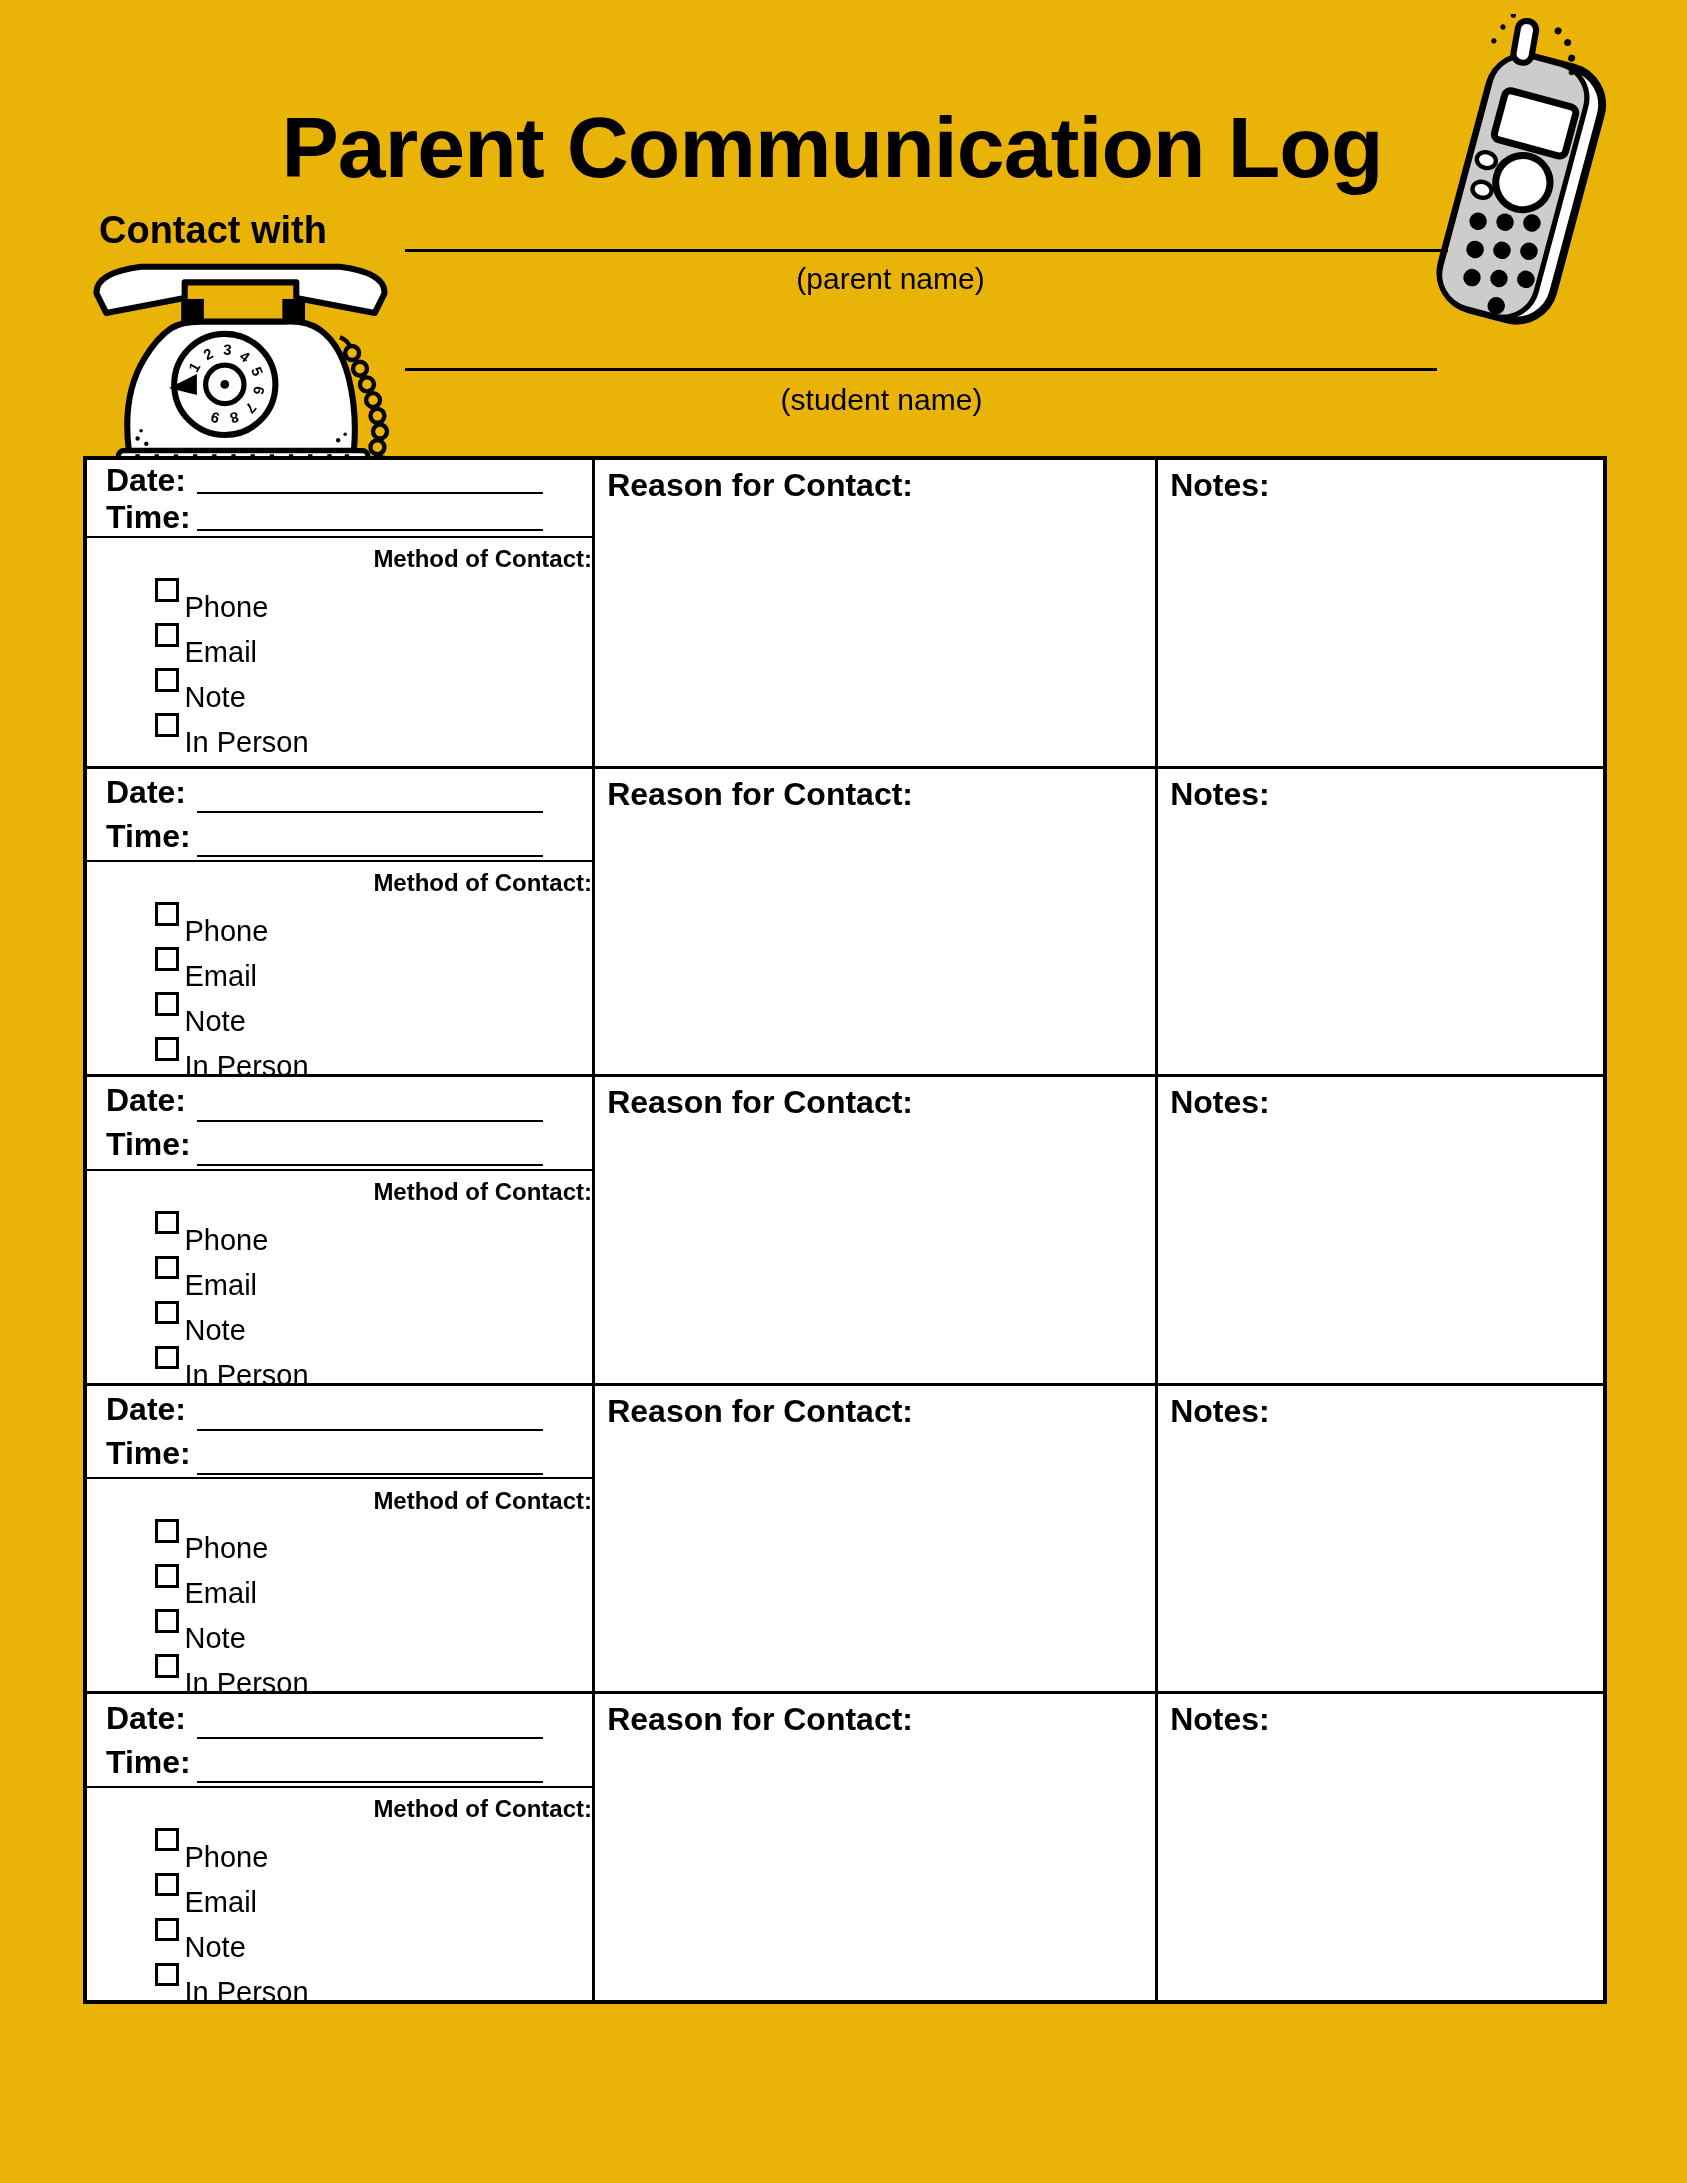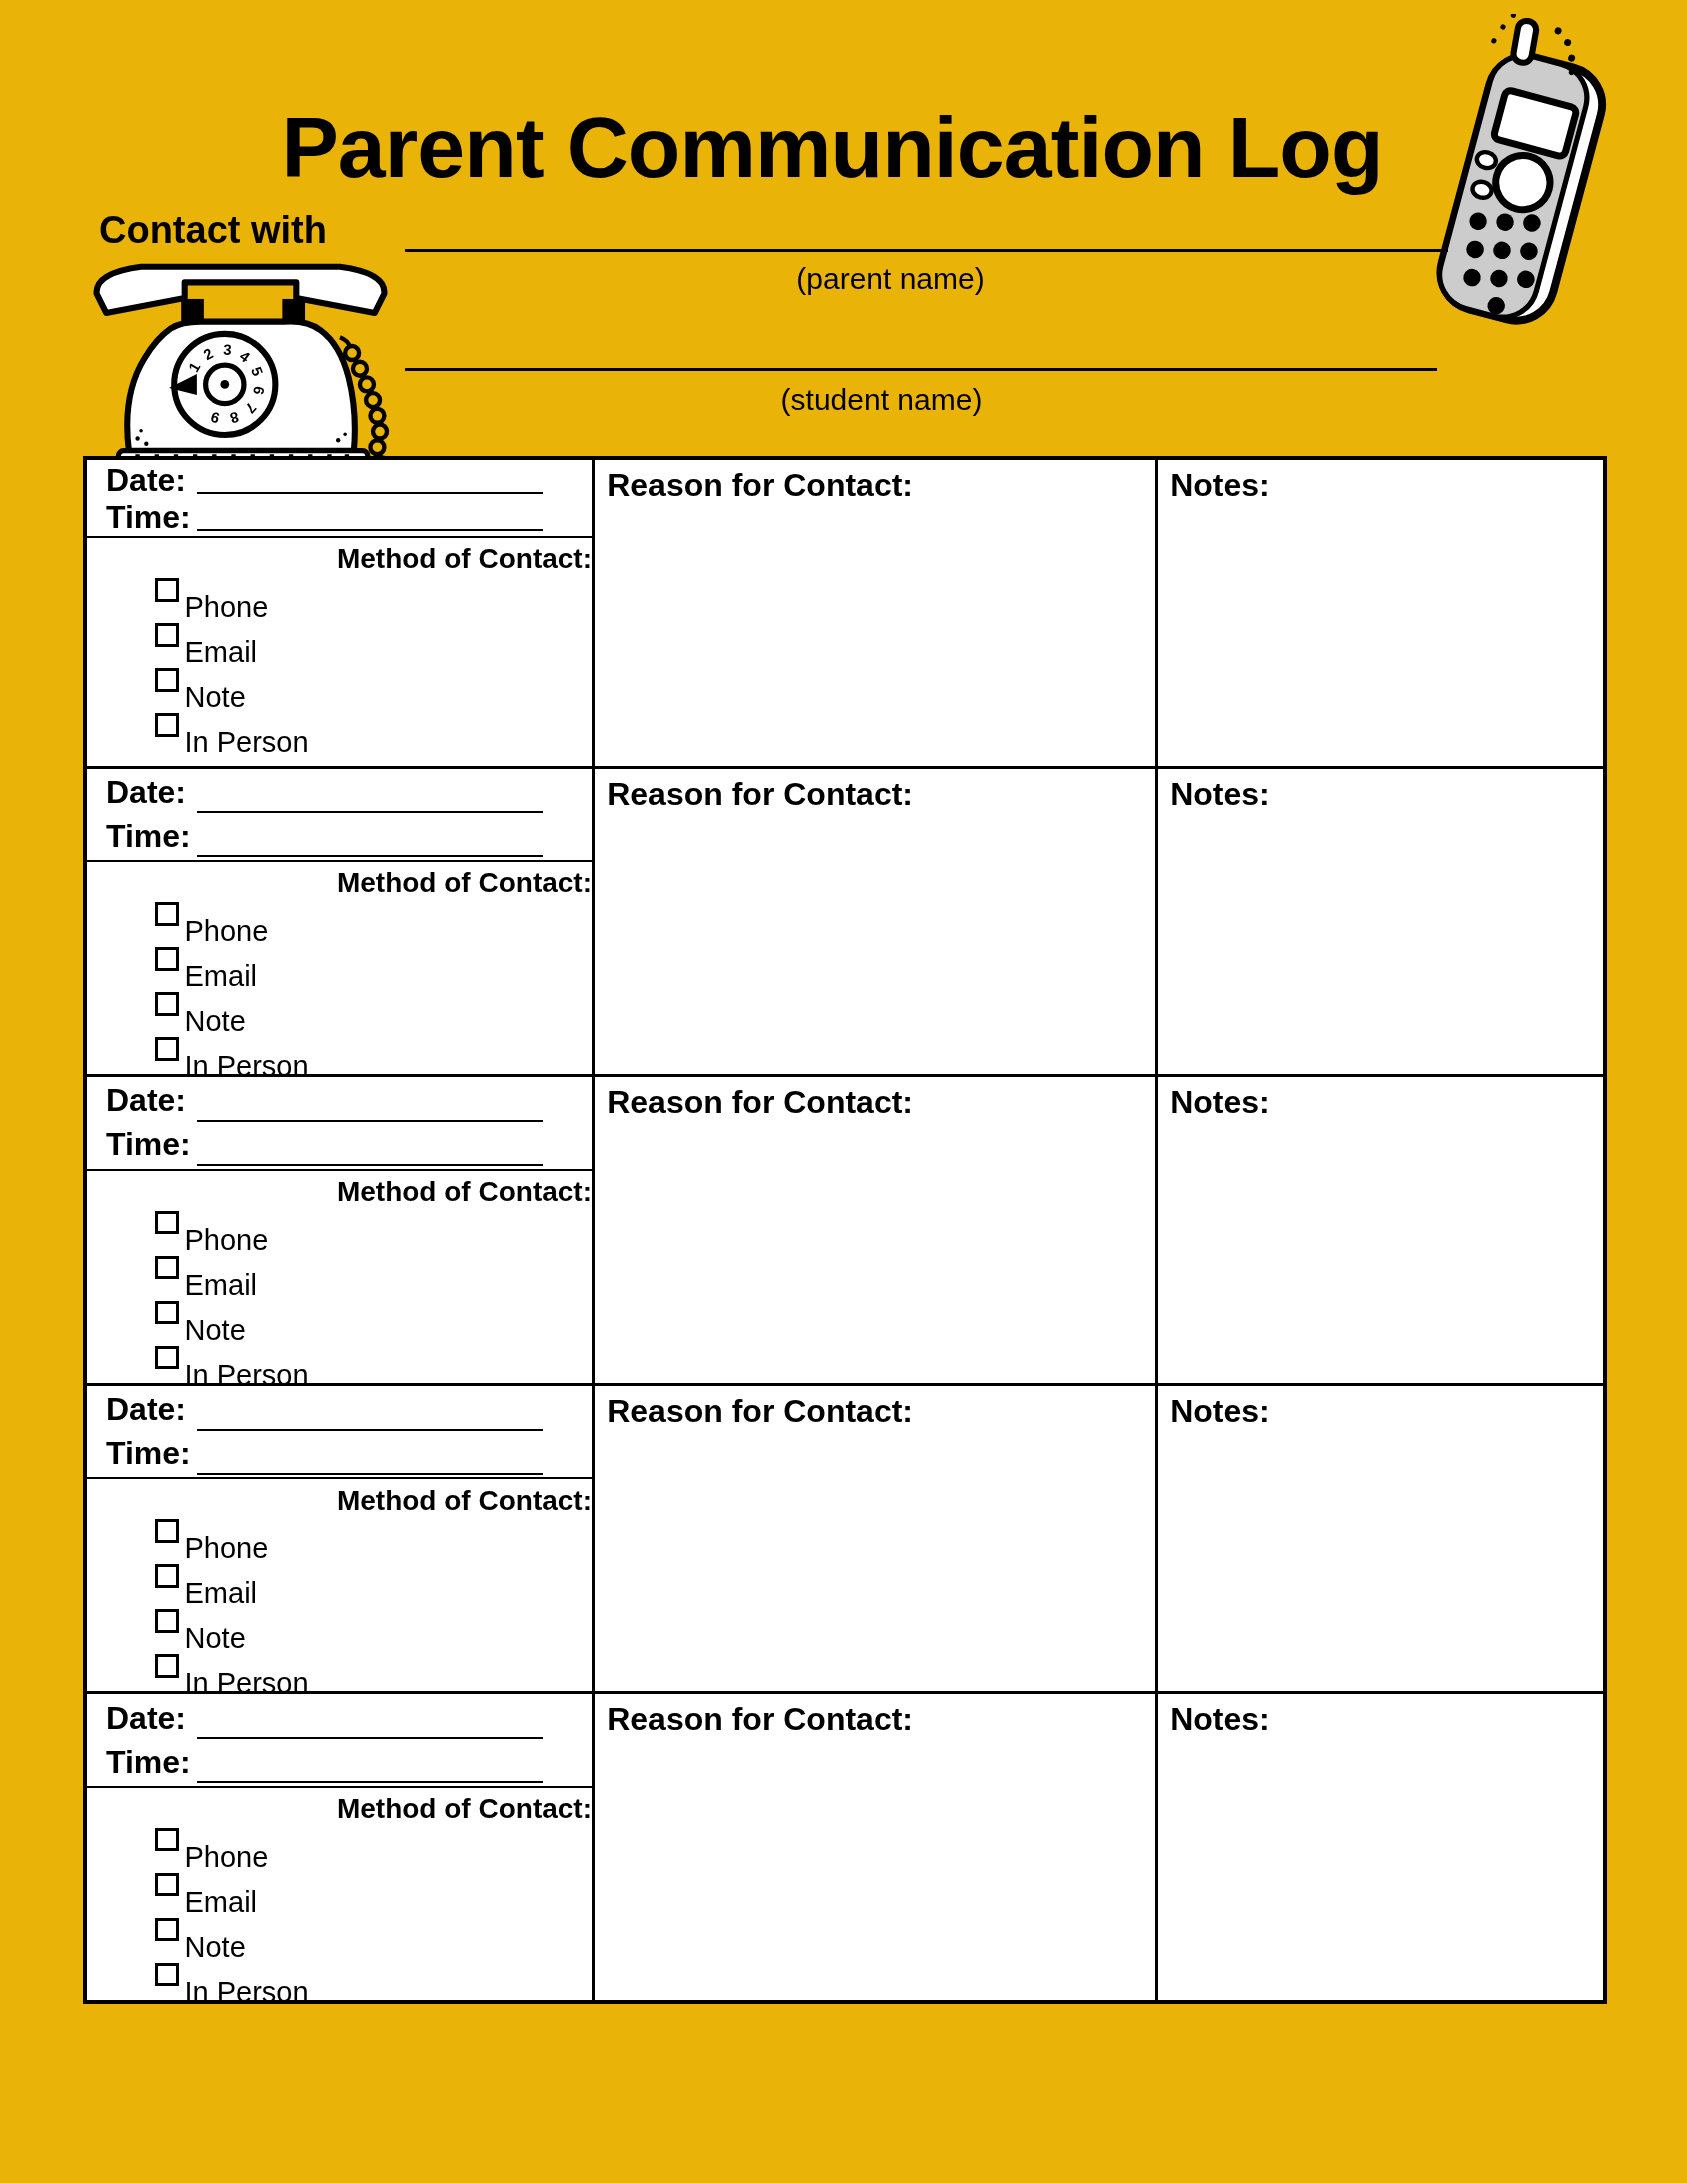--- a/index.html
+++ b/index.html
@@ -38,21 +38,21 @@
   .dt-box{ flex:none; border-bottom:2.6px solid #000; padding:0.9px 0 0 19px; box-sizing:content-box; height:75px; }
   .log-row:not(:first-child) .dt-box{ height:87px; padding-top:4.4px; }
   .dt-line{ position:relative; height:37px; }
   .log-row:not(:first-child) .dt-line{ height:44px; }
   .dt-label{ position:absolute; left:0; top:0.9px; font-size:32px; font-weight:bold; }
   .fill-line{
     position:absolute; left:91px; bottom:3.5px; width:346px; height:26px;
     border-bottom:2.6px solid #000; font-size:26px;
   }
   .method-box{ flex:1; padding:3.5px 0 0 19px; overflow:hidden; }
-  .method-title{ font-size:28px; font-weight:bold; line-height:35px; }
+  .method-title{ font-size:24px; font-weight:bold; line-height:35px; }
   .method-item{ display:flex; height:45px; padding-left:49px; align-items:flex-start; }
   .cb{ width:17.5px; height:17.5px; border:3.5px solid #000; flex:none; margin-top:1.7px; background:#fff; }
   .method-label{ font-size:29px; margin-left:6px; margin-top:16.6px; line-height:1; }
   .cell-reason{
     width:563px; flex:none; box-sizing:border-box; border-right:3.5px solid #000;
     padding:7px 8.7px 0 12.2px;
   }
   .cell-notes{ flex:1; padding:7px 8.7px 0 12.2px; }
   .head-label{ font-size:32px; font-weight:bold; line-height:1.15; }
   .cell-value{ display:block; font-size:26px; min-height:17.5px; }

